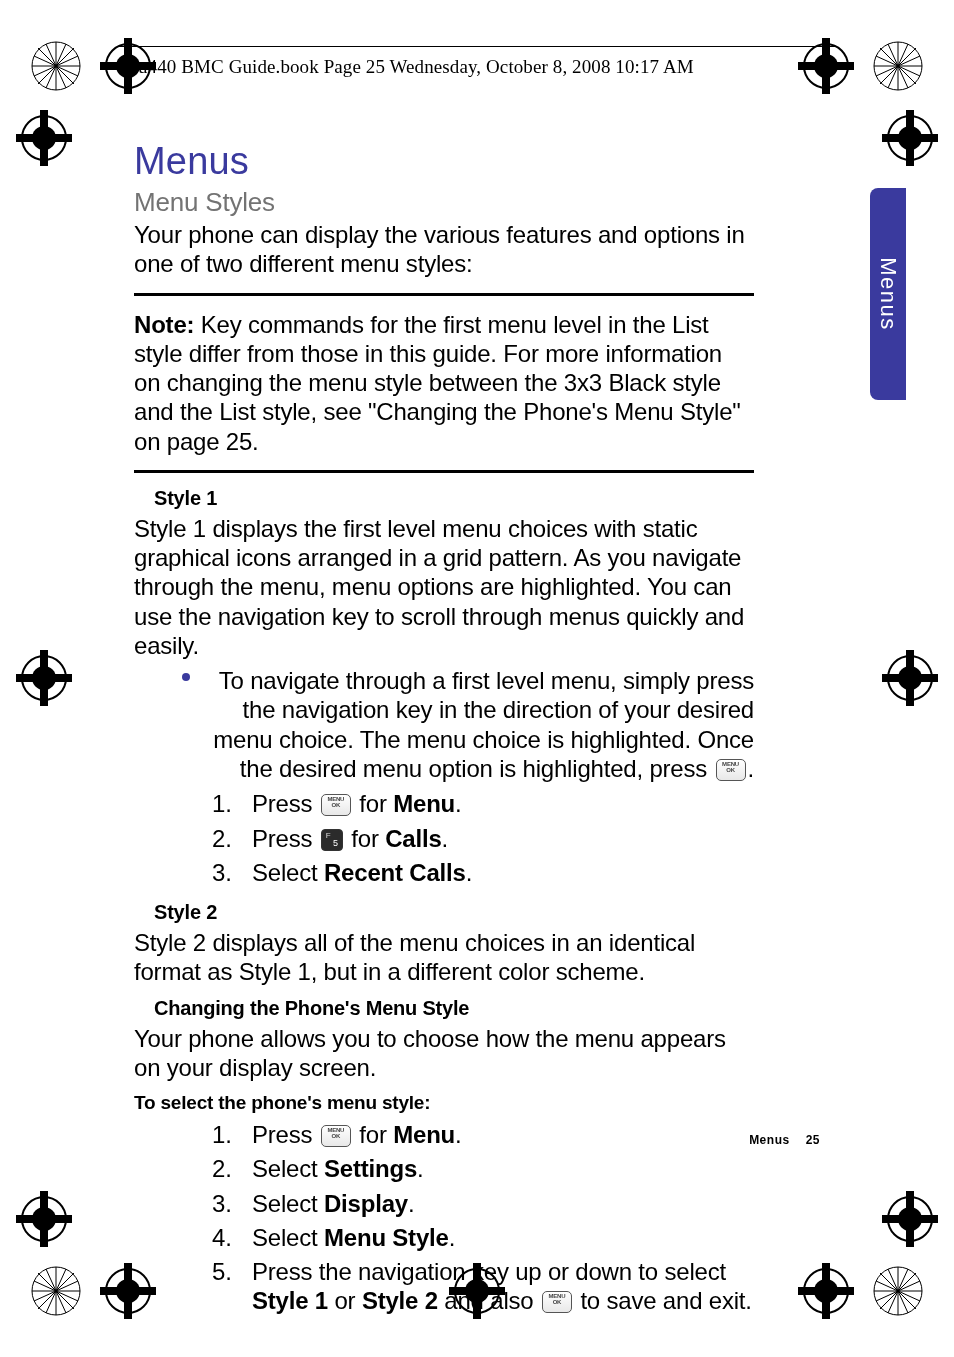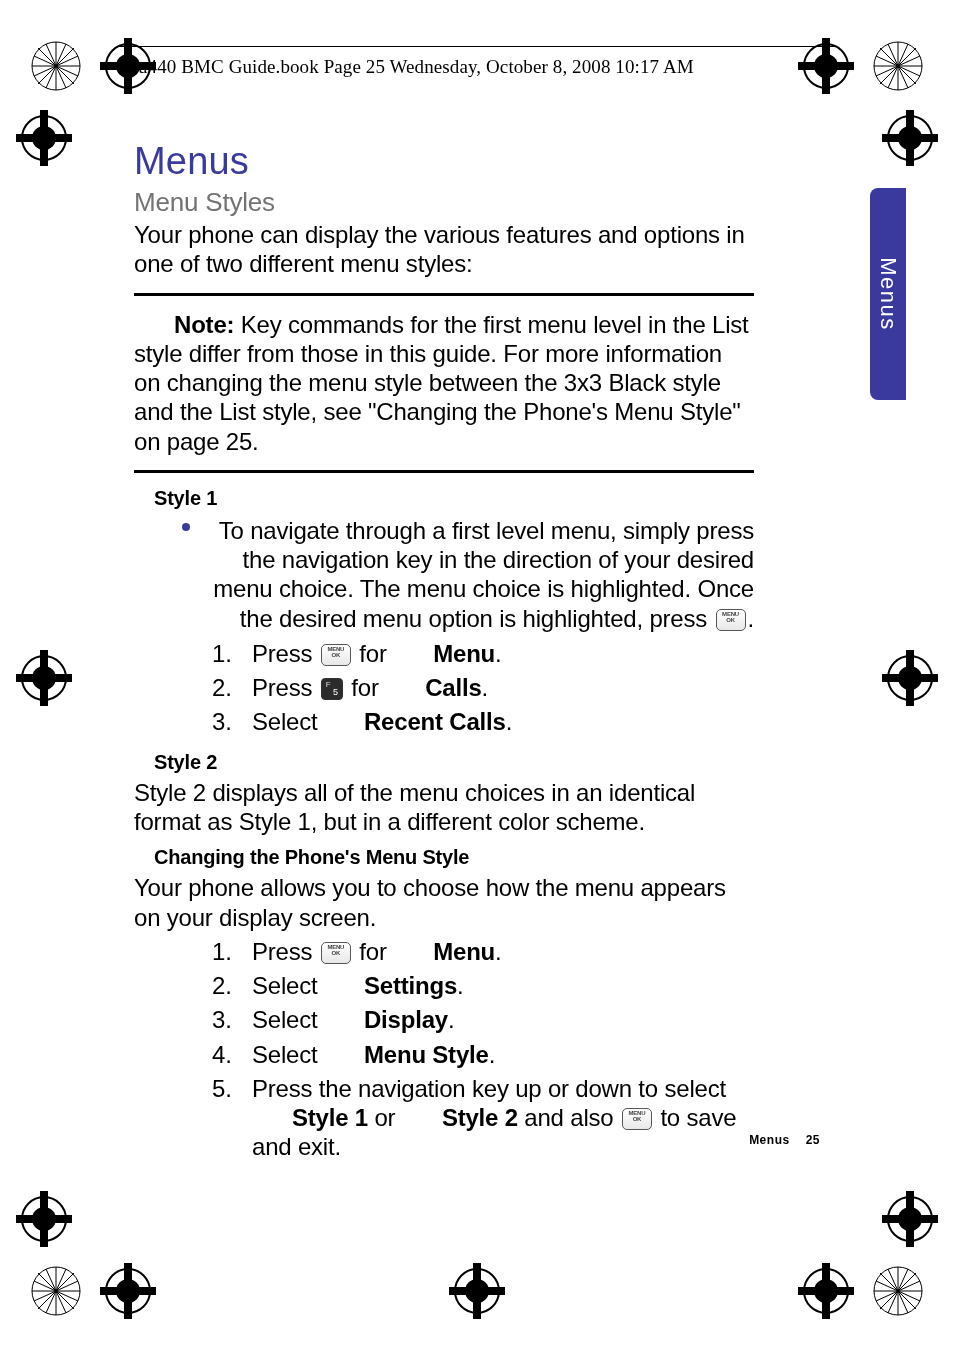--- a/index.html
+++ b/index.html
@@ -174,21 +174,21 @@
     font-size: 8px;
     color: #ddd;
   }
   .key-5::after {
     content: "5";
     position: absolute;
     right: 4px; bottom: 2px;
     font-size: 9px;
     color: #fff;
   }
-  .bn { font-weight: 700; font-family: Arial, sans-serif; font-stretch: condensed; margin-left: 40px; }
+  .bn { font-weight: 700; font-family: Arial, sans-serif; font-stretch: condensed; }
 
   .footer {
     position: absolute;
     right: 134px;
     bottom: 210px;
     font-size: 12px;
     font-family: Arial, sans-serif;
     font-stretch: condensed;
     font-weight: 700;
     letter-spacing: 0.5px;
@@ -393,20 +393,21 @@
     <div class="section-title">Menu Styles</div>
     <div class="body">Your phone can display the various features and options in one of two different menu styles:</div>
 
     <div class="rule"></div>
     <div class="body">
       <span class="bn note-label">Note:</span><span> Key commands for the first menu level in the List style differ from those in this guide. For more information on changing the menu style between the 3x3 Black style and the List style, see "Changing the Phone's Menu Style" on page 25.</span>
     </div>
     <div class="rule"></div>
 
     <div class="sub-heading">Style 1</div>
+    <div class="body">Style 1 displays the first level menu choices with static graphical icons arranged in a grid pattern. As you navigate through the menu, menu options are highlighted. You can use the navigation key to scroll through menus quickly and easily.</div>
 
     <div class="bullets body">
       <div class="bullet">
         <span>To navigate through a first level menu, simply press the navigation key in the direction of your desired menu choice. The menu choice is highlighted. Once the desired menu option is highlighted, press </span><span class="key-icon" data-label="MENU
 OK"></span><span>.</span>
       </div>
     </div>
 
     <div class="num-list body">
       <div class="num-item">
@@ -423,20 +424,21 @@
         <span>Select </span><span class="bn">Recent Calls</span><span>.</span>
       </div>
     </div>
 
     <div class="sub-heading noindent">Style 2</div>
     <div class="body">Style 2 displays all of the menu choices in an identical format as Style 1, but in a different color scheme.</div>
 
     <div class="sub-heading noindent" style="margin-top:10px;">Changing the Phone's Menu Style</div>
     <div class="body">Your phone allows you to choose how the menu appears on your display screen.</div>
 
+    <div class="instr-heading">To select the phone's menu style:</div>
 
     <div class="num-list outer body">
       <div class="num-item">
         <span class="num">1.</span>
         <span>Press </span><span class="key-icon" data-label="MENU
 OK"></span><span> for </span><span class="bn">Menu</span><span>.</span>
       </div>
       <div class="num-item">
         <span class="num">2.</span>
         <span>Select </span><span class="bn">Settings</span><span>.</span>

